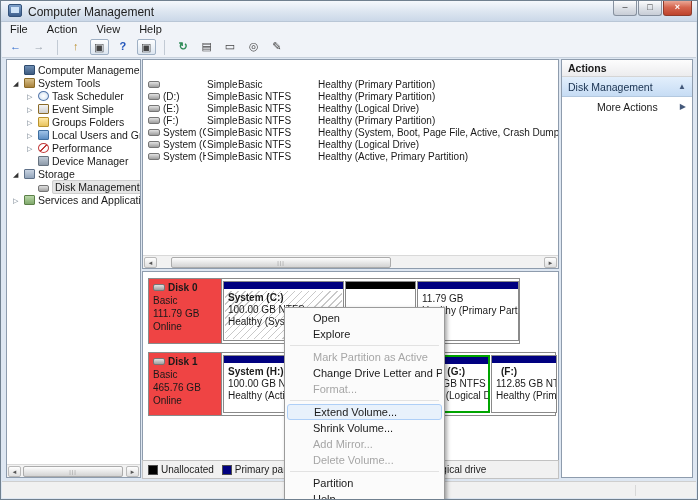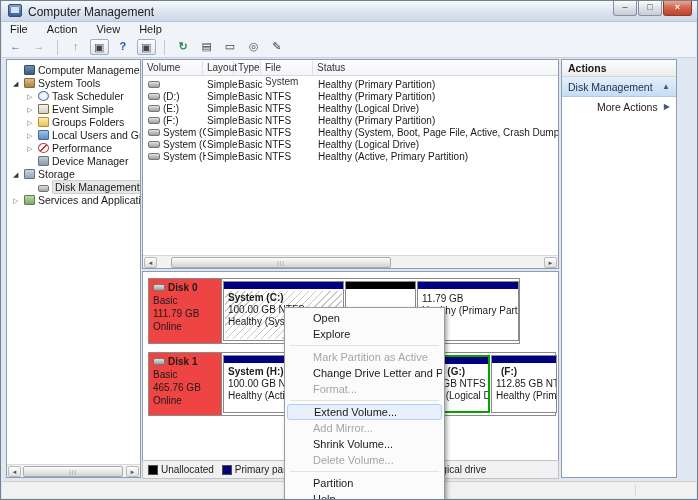--- a/index.html
+++ b/index.html
@@ -102,21 +102,21 @@
   
   #legend{position:absolute;left:141px;top:459px;width:417px;height:19px;background:#F1F1F1;
     border:1px solid #C2C2C2;display:flex;align-items:center;gap:8px;padding-left:5px;font-size:10px;white-space:nowrap;overflow:hidden;}
   .litem{display:inline-flex;align-items:center;}
   .lsq{width:10px;height:10px;border:1px solid #4d4d4d;margin-right:3px;flex:none;}
   #statusbar{position:absolute;left:1px;right:1px;bottom:1px;height:17px;background:#F1F1F1;
     border-top:1px solid #CFCFCF;}
   #statusbar .notch{position:absolute;right:60px;top:3px;bottom:2px;width:1px;background:#D8D8D8;}
 
   
-  #actions{left:560px;top:58px;width:116px;height:419px;font-size:10.5px;overflow:hidden;}
+  #actions{left:560px;top:58px;width:132px;height:419px;font-size:10.5px;overflow:hidden;}
   #a-head{height:17px;background:linear-gradient(#FDFDFD,#ECECEE);border-bottom:1px solid #D5D5D5;
     font-weight:bold;padding:2px 6px;}
   #a-group{height:20px;background:linear-gradient(#E3EFFC,#C6DCF4);border-bottom:1px solid #B3C8DF;
     padding:4px 6px;position:relative;color:#17304F;}
   .a-arr{position:absolute;right:6px;top:5px;font-size:8px;color:#44597A;}
   #a-more{height:20px;padding:4px 6px 4px 35px;position:relative;}
 
   
   #cmenu{position:absolute;left:283px;top:306px;width:161px;background:#FBFBFB;
     border:1px solid #9B9B9B;box-shadow:2px 2px 4px rgba(0,0,0,0.35);padding:2px;z-index:50;font-size:11px;}
@@ -174,27 +174,20 @@
     <div class="ti" style="left:20px;top:121px"><span class="exp"></span><span class="ticon i-disk"></span><span class="tsel">Disk Management</span></div>
     <div class="ti" style="left:6px;top:134px"><span class="exp">▷</span><span class="ticon i-services"></span><span>Services and Applications</span></div>
     <div class="hsb" style="left:0;right:0;bottom:0;">
       <span class="sb-btn" style="left:1px">◄</span>
       <span class="sb-thumb" style="left:16px;width:100px">|||</span>
       <span class="sb-btn" style="right:1px">►</span>
     </div>
   </div>
 
   <div id="vlist" class="pane">
-    <div id="vhead">
-      <span class="hc" style="left:0;width:60px">Volume</span>
-      <span class="hc" style="left:60px;width:31px">Layout</span>
-      <span class="hc" style="left:91px;width:27px">Type</span>
-      <span class="hc" style="left:118px;width:52px">File System</span>
-      <span class="hc" style="left:170px;width:245px;border-right:none">Status</span>
-    </div>
     <div class="vrow" style="top:19px">
       <span class="vc" style="left:4px;width:56px"><span class="drive-ico"></span><span></span></span>
       <span class="vc" style="left:63px;width:30px">Simple</span>
       <span class="vc" style="left:94px;width:26px">Basic</span>
       <span class="vc" style="left:121px;width:48px"></span>
       <span class="vc" style="left:174px;width:240px">Healthy (Primary Partition)</span>
     </div>
     <div class="vrow" style="top:31px">
       <span class="vc" style="left:4px;width:56px"><span class="drive-ico"></span><span>(D:)</span></span>
       <span class="vc" style="left:63px;width:30px">Simple</span>
@@ -356,21 +349,21 @@
 
   <div id="cmenu">
     <div class="mi">Open</div>
     <div class="mi">Explore</div>
     <div class="msep"></div>
     <div class="mi dis">Mark Partition as Active</div>
     <div class="mi">Change Drive Letter and Paths...</div>
     <div class="mi dis">Format...</div>
     <div class="msep"></div>
     <div class="mi hl">Extend Volume...</div>
+    <div class="mi">Shrink Volume...</div>
     <div class="mi dis">Add Mirror...</div>
-    <div class="mi">Shrink Volume...</div>
     <div class="mi dis">Delete Volume...</div>
     <div class="msep"></div>
     <div class="mi">Partition</div>
     <div class="mi">Help</div>
   </div>
 
 </div>
 
 </body></html>

